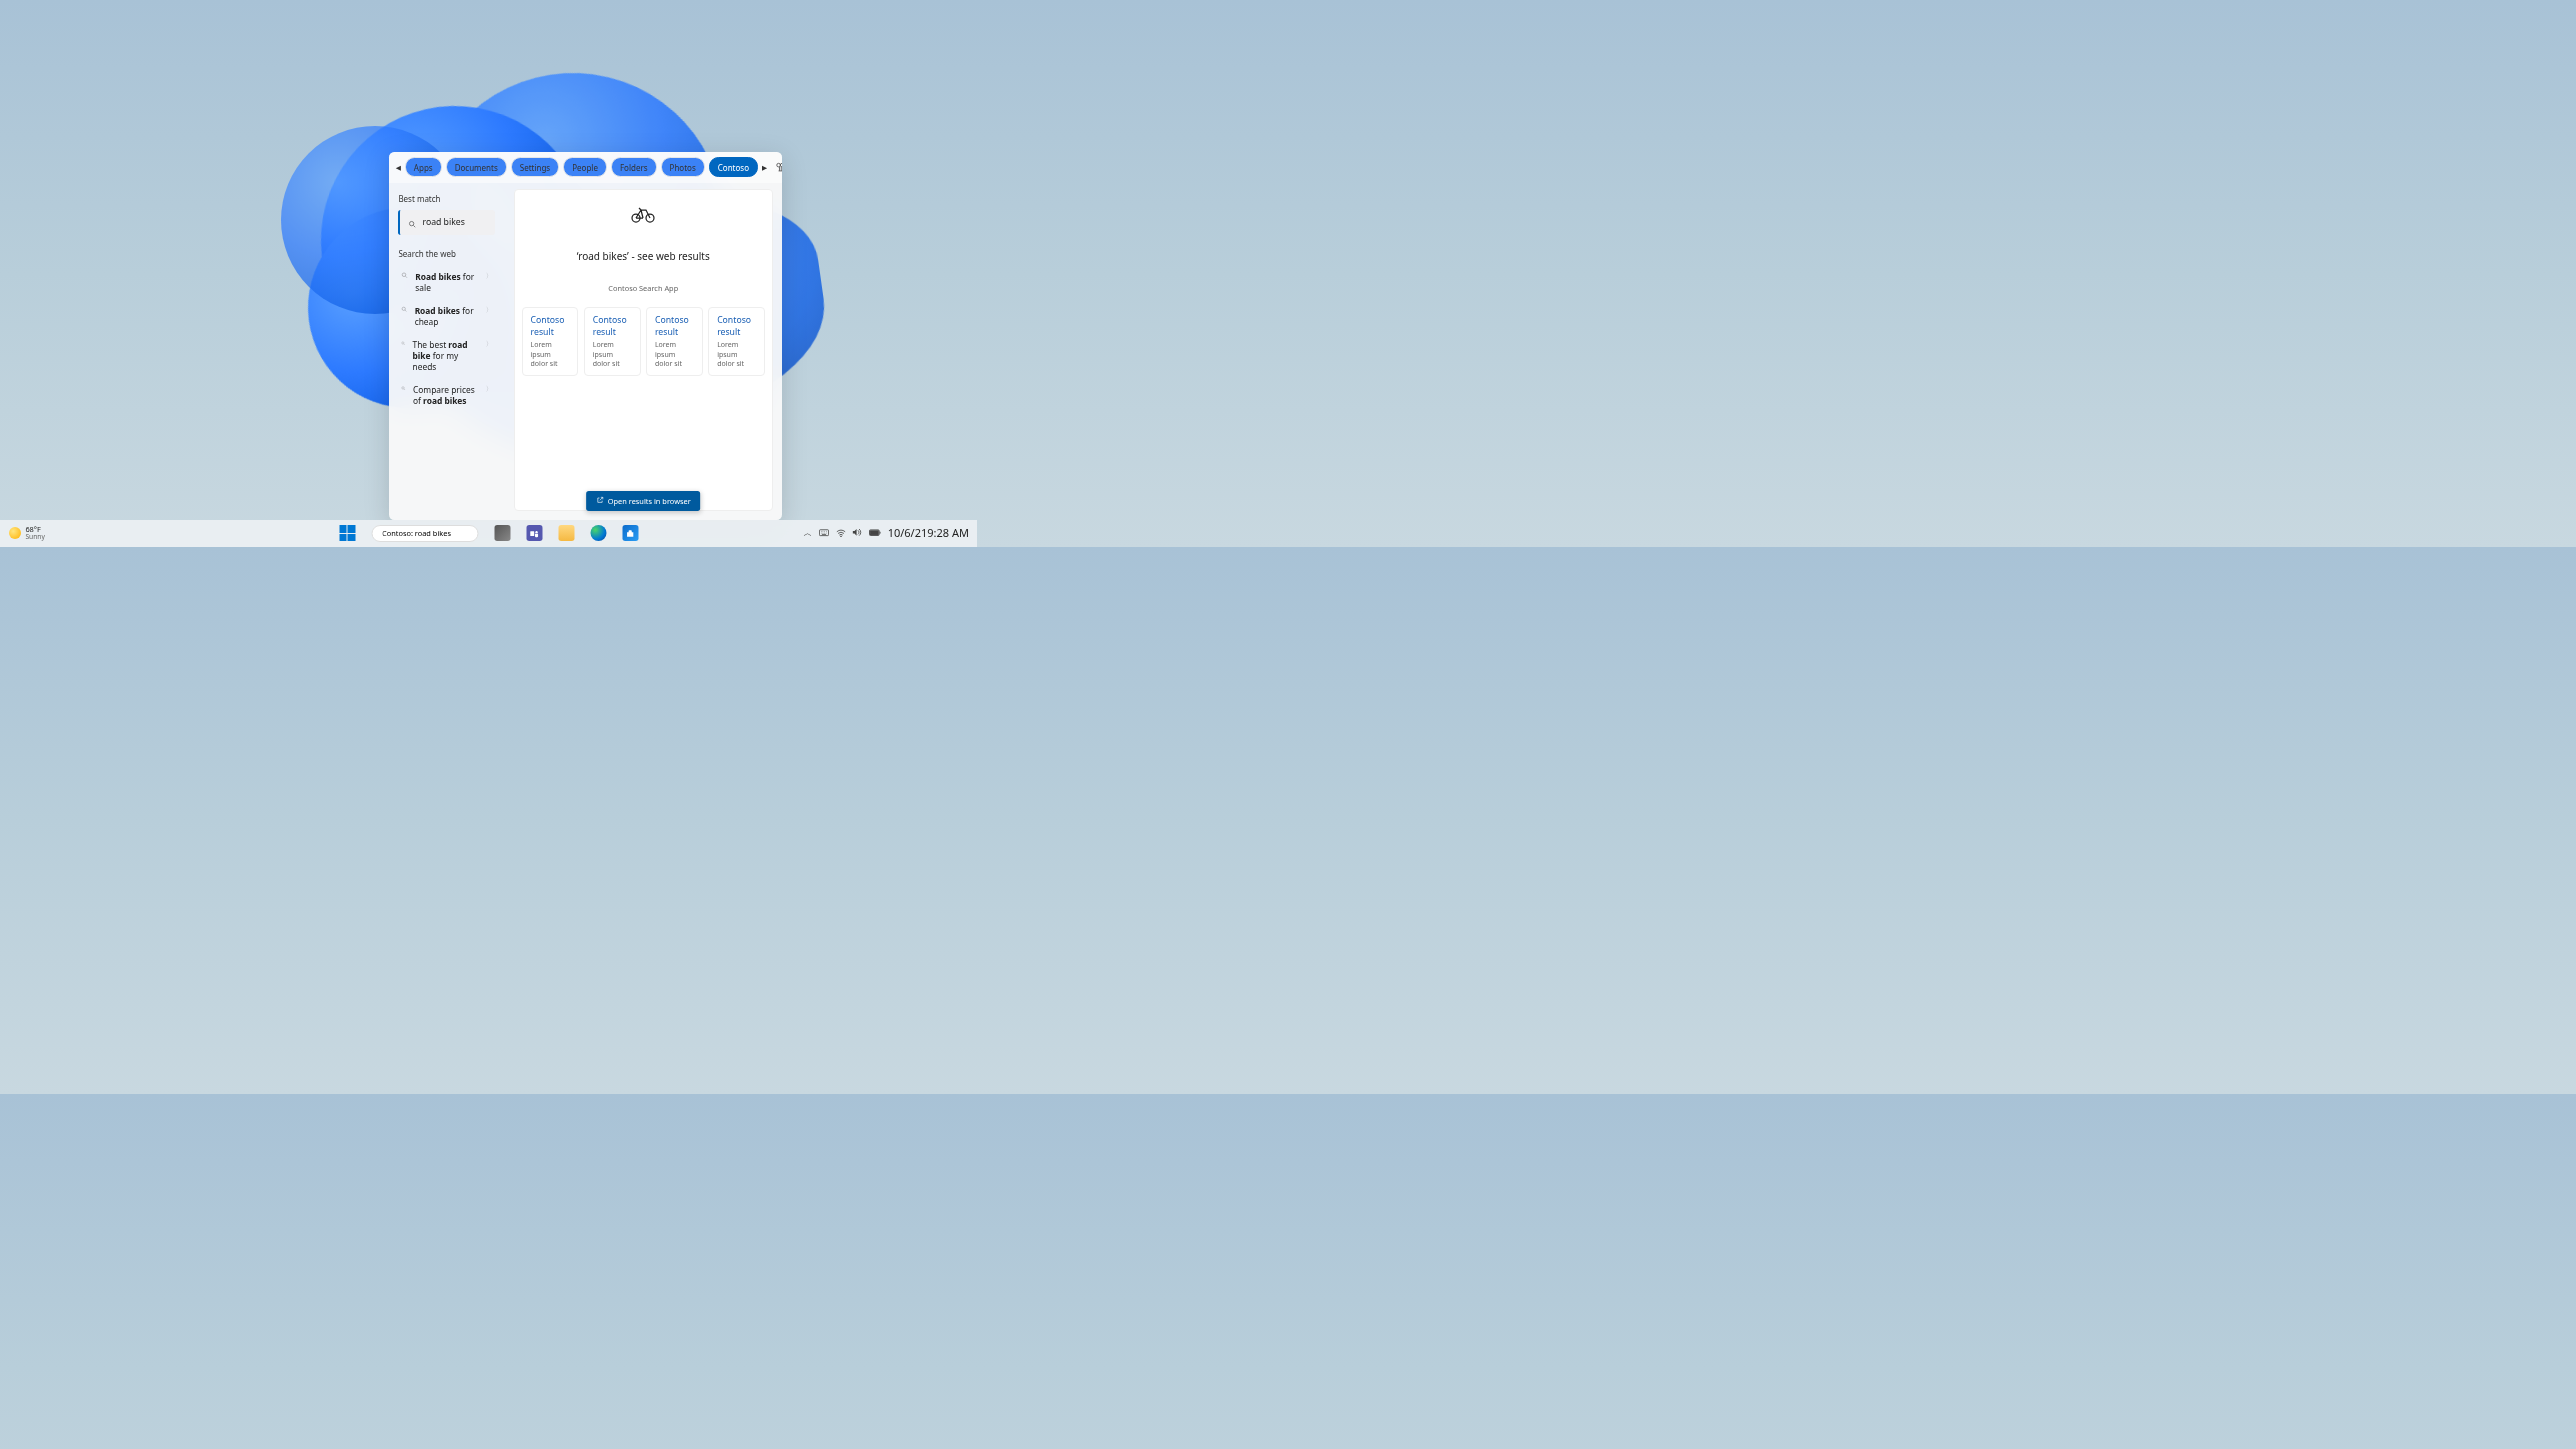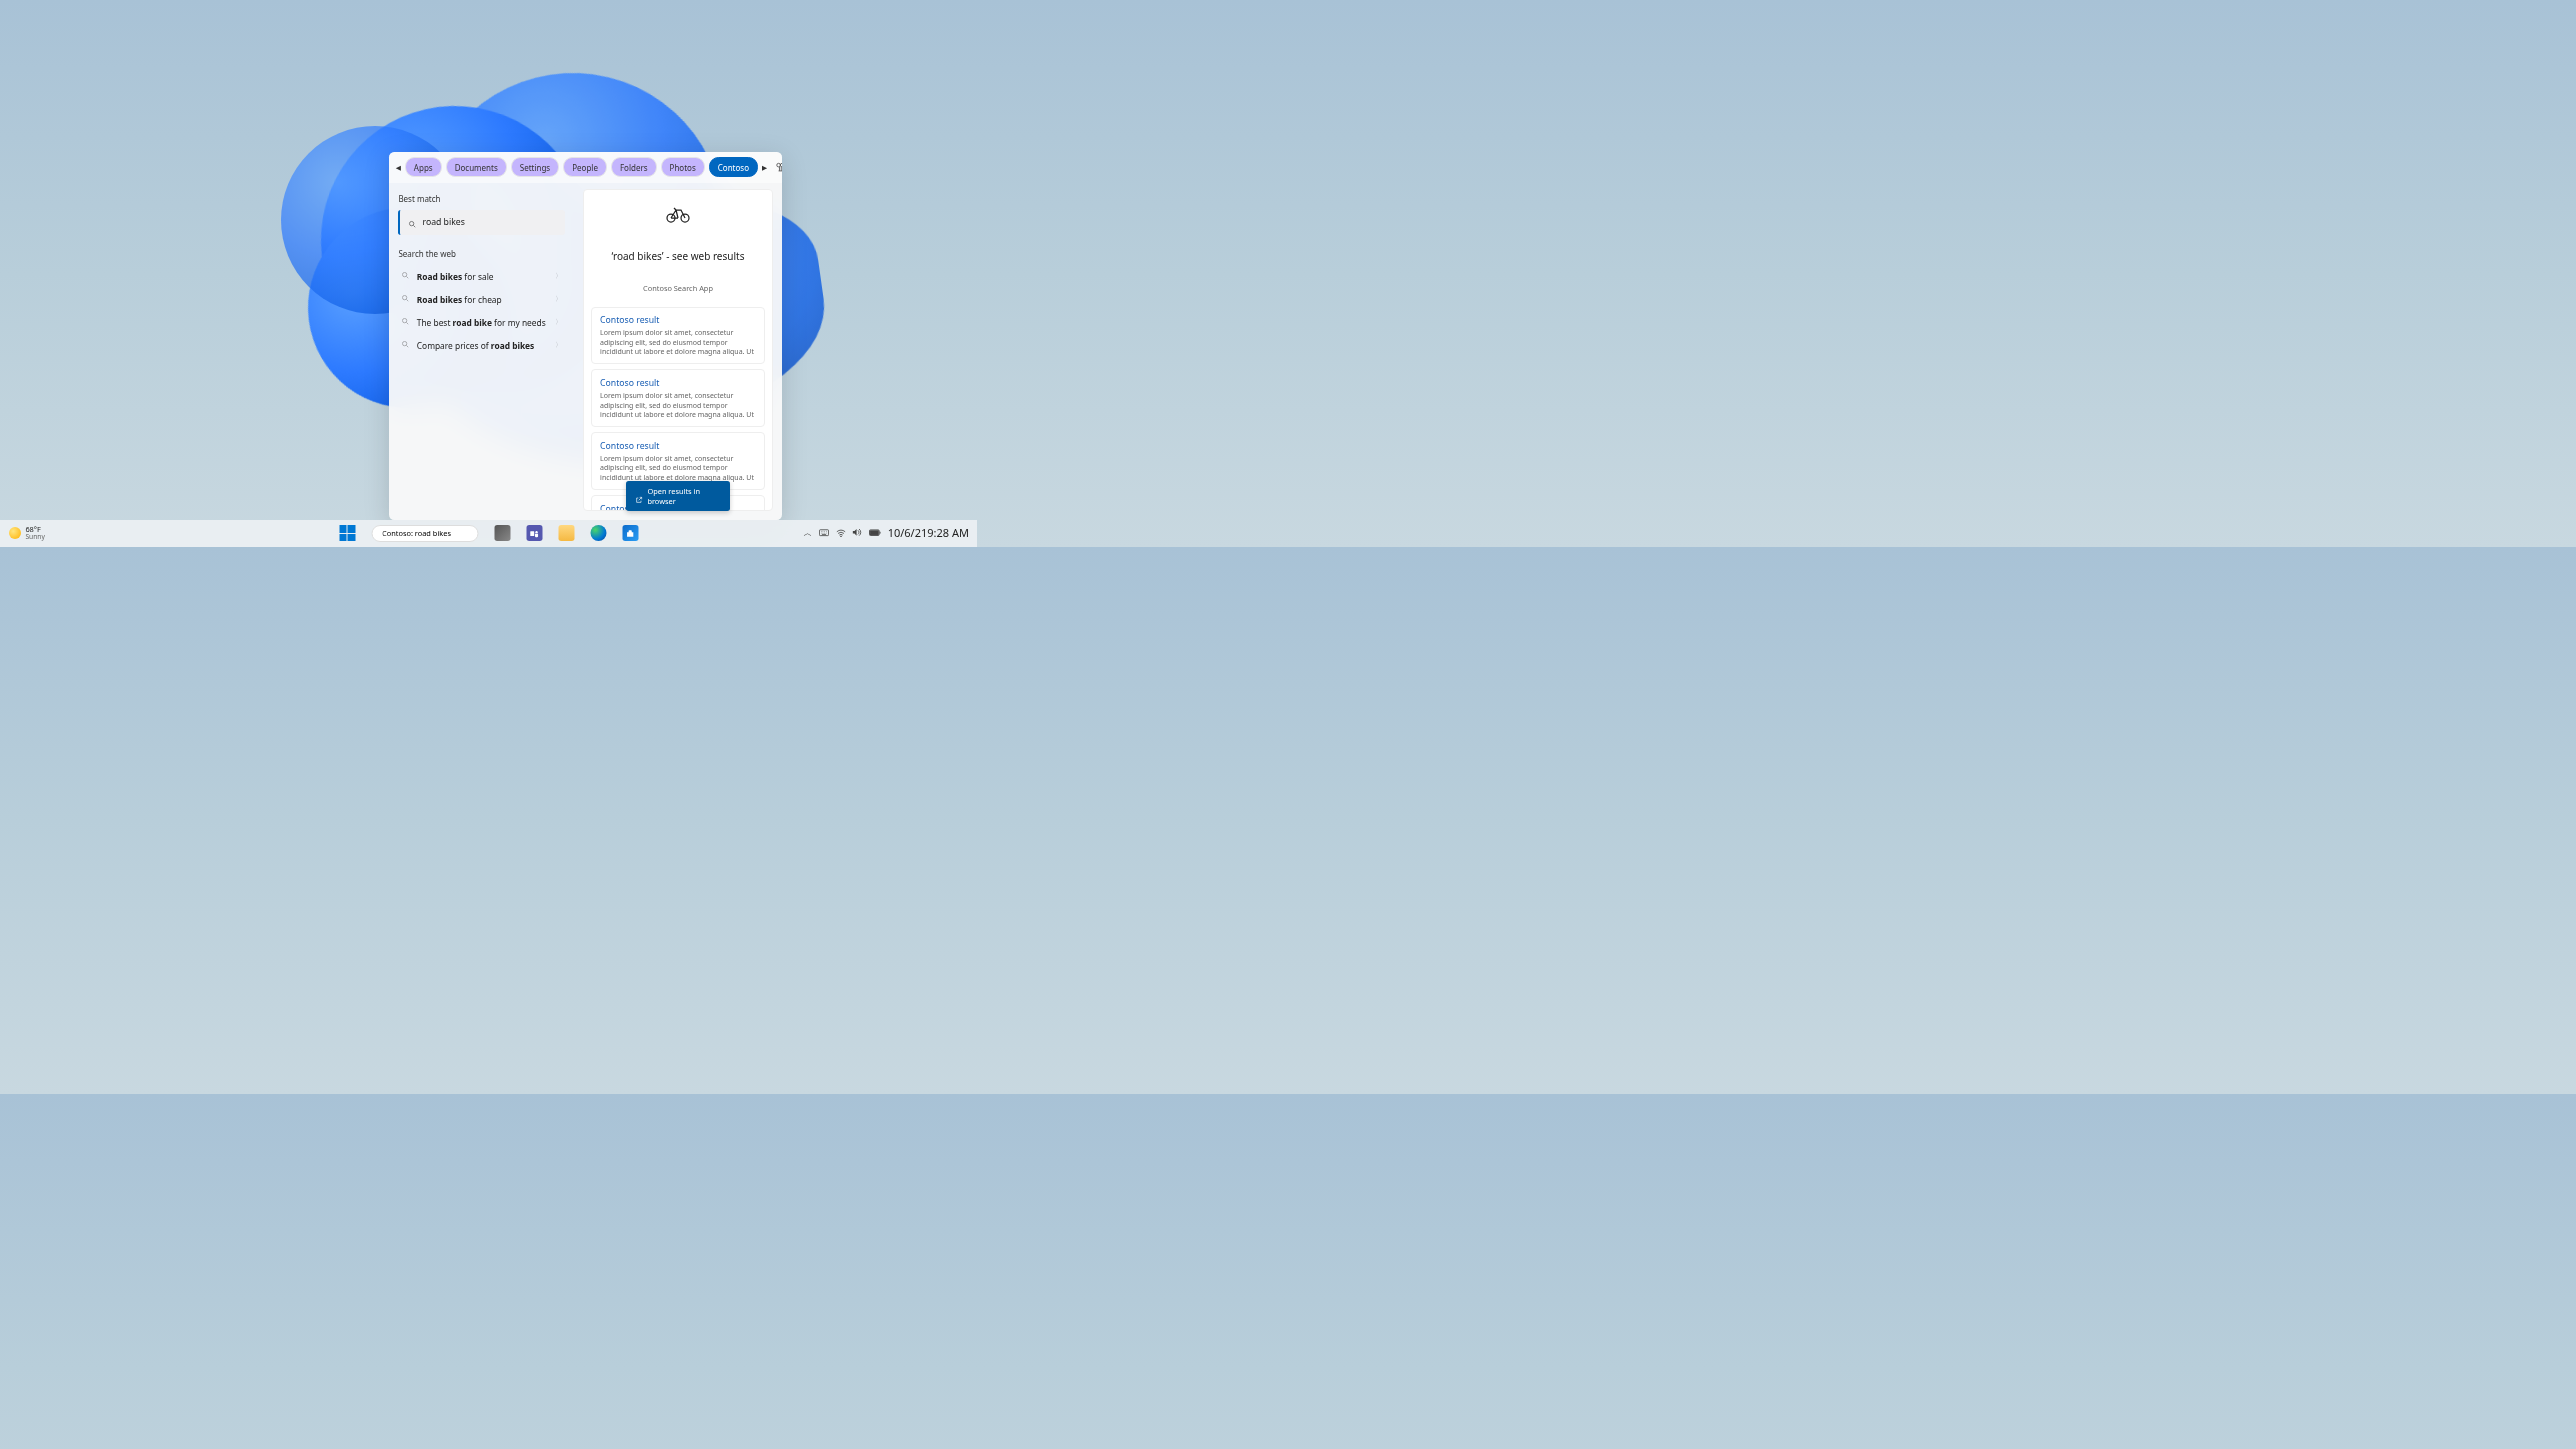--- a/index.html
+++ b/index.html
@@ -9,39 +9,39 @@
 .p1{width:268px;height:268px;top:134px;left:134px;transform:rotate(10deg)}
 .p2{width:235px;height:235px;top:188px;left:201px;transform:rotate(-15deg);opacity:.9}
 .p3{width:302px;height:302px;top:101px;left:235px;transform:rotate(25deg);opacity:.85}
 .p4{width:201px;height:201px;top:235px;left:121px;transform:rotate(-30deg)}
 .p5{width:335px;height:188px;top:302px;left:235px;transform:rotate(5deg);border-radius:50% 50% 40% 60%}
 .p6{width:369px;height:215px;top:235px;left:268px;transform:rotate(-8deg);border-radius:60% 40% 50% 50%;opacity:.8}
 .p7{width:188px;height:188px;top:154px;left:94px;opacity:.7}
 .search-panel{position:absolute;left:389px;top:152px;width:393px;height:368px;background:rgba(249,249,249,.95);backdrop-filter:blur(13.4px);border-radius:5.4px;box-shadow:0 6.7px 27px rgba(0,0,0,.15);display:flex;flex-direction:column;z-index:10;overflow:hidden}
 .panel-header{display:flex;align-items:center;padding:5.4px 6.7px;gap:4px;background:rgba(255,255,255,.5)}
 .hdr-arrow{width:13.4px;height:13.4px;display:flex;align-items:center;justify-content:center;cursor:pointer;font-size:6.7px;color:#333}
-.filter-chip{padding:3.4px 8px;border-radius:9.4px;font-size:8px;color:#333;background:#c4b5fd;border:0.7px solid #e6e6e6;cursor:pointer;white-space:nowrap}
+.filter-chip{padding:3.4px 8px;border-radius:9.4px;font-size:8px;color:#333;background:#3b82f6;border:0.7px solid #e6e6e6;cursor:pointer;white-space:nowrap}
 .filter-chip.active{background:#0067c0;color:#fff;border-color:#0067c0}
 .hdr-icon{width:14.8px;height:14.8px;display:flex;align-items:center;justify-content:center;cursor:pointer;color:#555}
 .hdr-avatar{width:14.8px;height:14.8px;border-radius:50%;background:linear-gradient(135deg,#d4a574,#b8845c);margin-left:1.3px}
 .panel-body{flex:1;display:flex;overflow:hidden}
 .left-col{width:185px;padding:6.7px 9.4px;display:flex;flex-direction:column;gap:2.7px}
 .section-title{font-size:8px;font-weight:400;color:#333;padding:4px 0 2.7px}
 .best-match{display:flex;align-items:center;gap:5.4px;padding:6.7px 8px;background:#f0f0f2;border-left:2px solid #0067c0;border-radius:2.7px;cursor:pointer}
 .bm-text{font-size:8.7px;color:#222}
 .web-item{display:flex;gap:7px;padding:6px 2.7px;cursor:pointer;font-size:8.4px;color:#222}
 .web-item .mag{opacity:.6}
 .web-item .chev{margin-left:auto;opacity:.4;font-size:6.7px}
 .right-col{flex:1;padding:6.7px 9.4px 9.4px;display:flex;flex-direction:column;position:relative}
 .preview-card{background:#fff;border:0.7px solid #eee;border-radius:4px;flex:1;display:flex;flex-direction:column;overflow:hidden}
 .preview-head{display:flex;flex-direction:column;align-items:center;padding:12px 6.7px 9.4px;gap:20px}
 .bike-icon{font-size:20px;color:#222}
 .preview-title{font-size:10px;color:#222}
 .preview-sub{font-size:7.4px;color:#666}
-.results-list{padding:4px 6.7px;overflow:hidden;display:flex;flex-direction:column;gap:5.4px}
+.results-list{padding:4px 6.7px;overflow:hidden;display:flex;flex-direction:row;gap:5.4px}
 .result-item{background:#fff;border:0.7px solid #eee;border-radius:4px;padding:6.7px 8px}
 .result-title{font-size:8.7px;color:#1a5fb4;margin-bottom:2px}
 .result-snippet{font-size:7px;color:#666;line-height:1.35;max-height:28px;overflow:hidden}
 .open-btn{position:absolute;bottom:9.4px;left:50%;transform:translateX(-50%);background:#005a9e;color:#fff;padding:4.7px 9.4px;border-radius:2.7px;font-size:7.4px;display:flex;gap:4px;align-items:flex-end;cursor:pointer;box-shadow:0 1.3px 5.4px rgba(0,0,0,.2)}
 .taskbar{position:absolute;left:0;right:0;bottom:0;height:27px;background:rgba(236,240,243,.92);backdrop-filter:blur(13.4px);display:flex;align-items:center;z-index:20}
 .tb-left{position:absolute;left:9.4px;display:flex;align-items:center;gap:4px}
 .weather-icon{width:12px;height:12px;border-radius:50%;background:radial-gradient(circle at 35% 35%,#ffe680,#ffb000)}
 .weather-text{display:flex;flex-direction:column;line-height:1}
 .weather-temp{font-size:7.4px;color:#222}
 .weather-cond{font-size:6.7px;color:#666}

